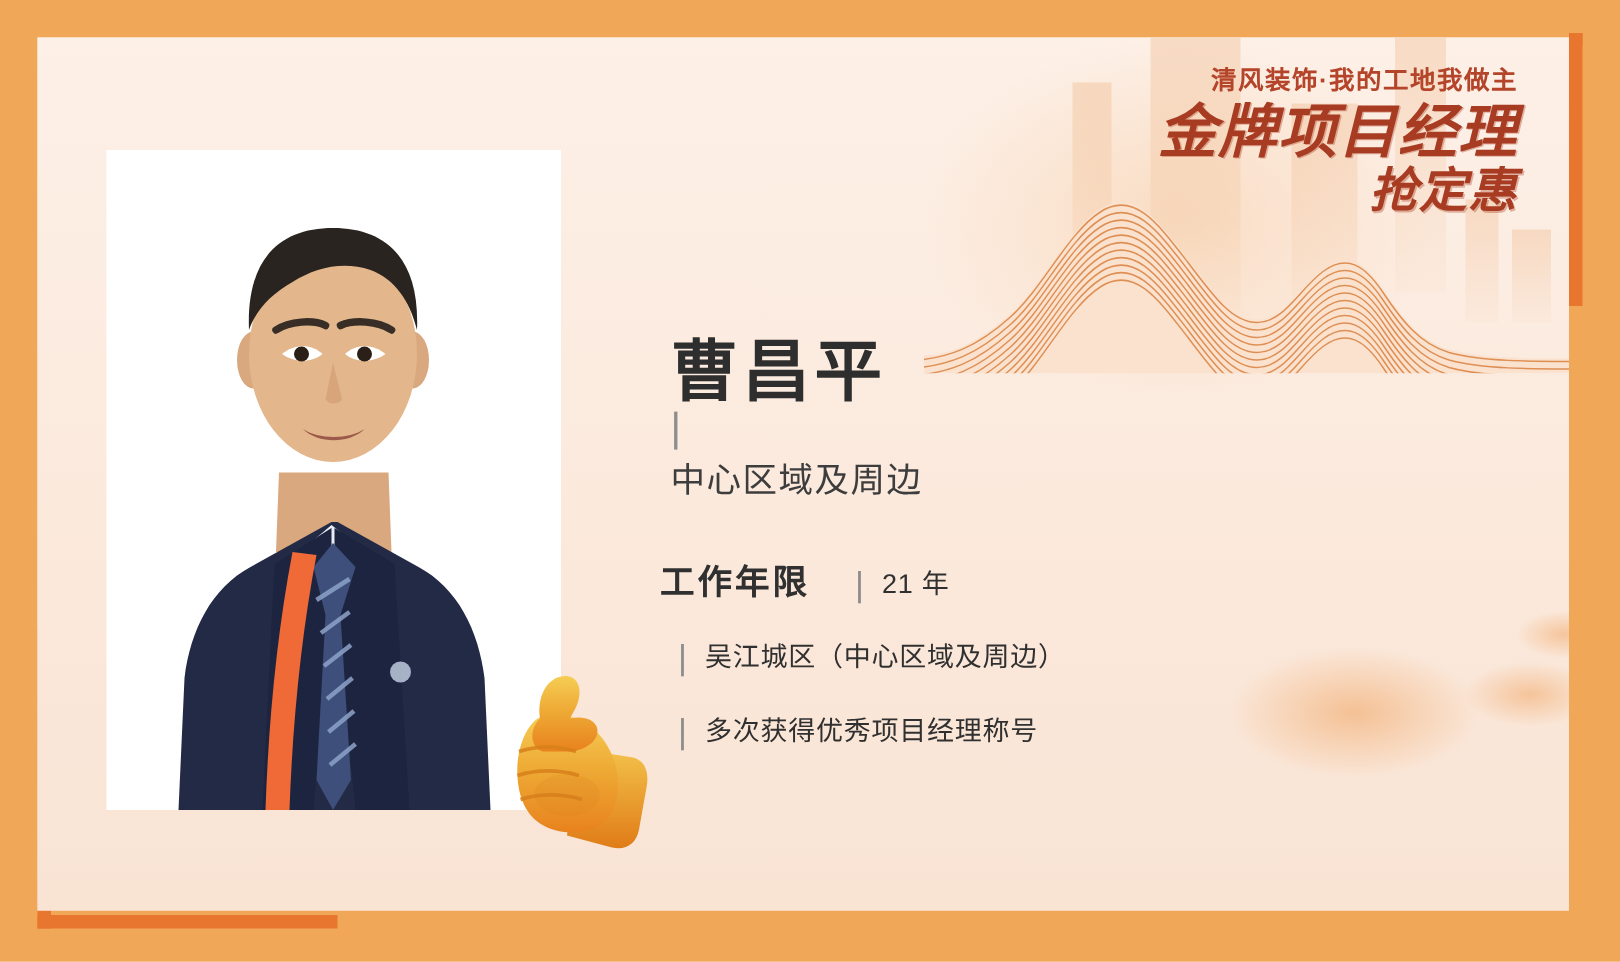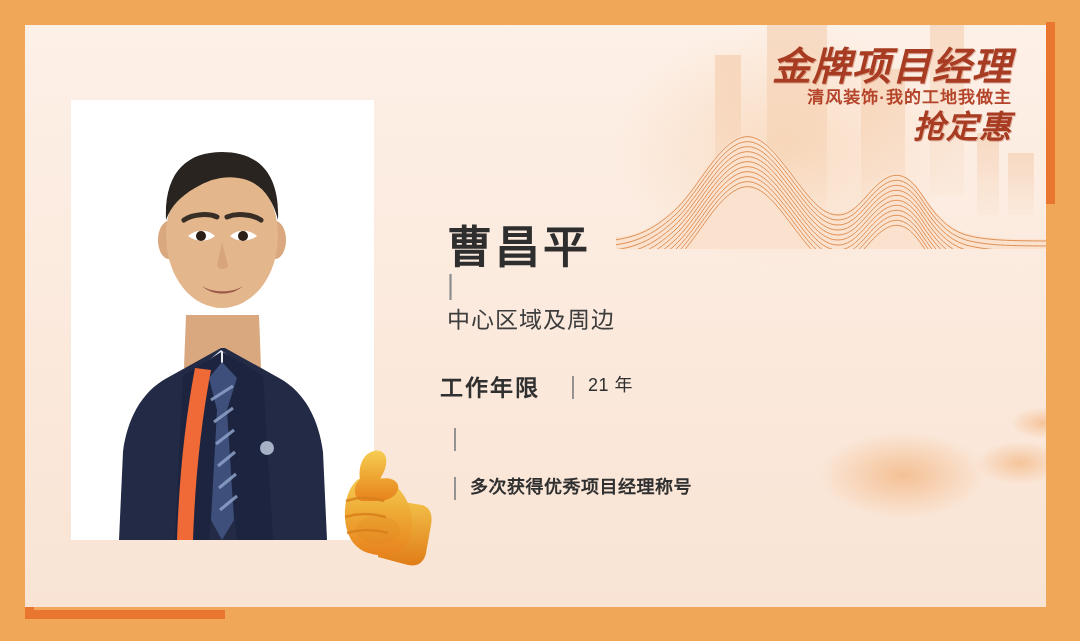--- a/index.html
+++ b/index.html
@@ -80,28 +80,28 @@
   #name-row{display:flex;align-items:baseline;margin-bottom:34px;flex-direction:column;}
   #person-name{
     font-size:45px;font-weight:700;color:#2e2e2e;letter-spacing:3px;
     line-height:1;
   }
   #name-sep{
     font-size:27px;color:#8d8d8d;margin:0 9px 0 7px;font-weight:300;
   }
   #person-role{font-size:23px;color:#3d3d3d;letter-spacing:1px;}
 
-  .info-row{display:flex;align-items:center;margin-bottom:22px;}
+  .info-row{display:flex;align-items:flex-end;margin-bottom:22px;}
   .info-label{
     font-size:23px;font-weight:700;color:#303030;letter-spacing:2px;
     white-space:nowrap;min-width:118px;
   }
   .info-sep{font-size:23px;color:#8d8d8d;margin:0 12px;font-weight:300;}
   .info-value{font-size:18px;color:#303030;letter-spacing:.5px;line-height:1.42;}
-  .info-value .sub{display:block;font-weight:bold;}
+  .info-value .sub{display:block;}
 </style>
 </head>
 <body>
 
 <div id="poster">
 
   <div class="accent" id="accent-tr-v"></div>
   <div class="accent" id="accent-tr-h"></div>
   <div class="accent" id="accent-bl-v"></div>
   <div class="accent" id="accent-bl-h"></div>
@@ -135,22 +135,22 @@
           <path d="M-20,154 C18,154 38,142 58,124 C80,104 96,68 118,54 C140,40 156,62 176,88 C194,112 206,128 222,128 C240,128 250,106 266,94 C282,82 294,90 306,108 C318,126 330,142 350,148 C372,154 400,154 450,154"></path>
           <path d="M-20,159 C18,159 38,147 58,129 C80,109 96,73 118,59 C140,45 156,67 176,93 C194,117 206,133 222,133 C240,133 250,111 266,99 C282,87 294,95 306,113 C318,131 330,147 350,153 C372,159 400,159 450,159"></path>
           <path d="M-20,164 C18,164 38,152 58,134 C80,114 96,78 118,64 C140,50 156,72 176,98 C194,122 206,138 222,138 C240,138 250,116 266,104 C282,92 294,100 306,118 C318,136 330,152 350,158 C372,164 400,164 450,164"></path>
           <path d="M-20,169 C18,169 38,157 58,139 C80,119 96,83 118,69 C140,55 156,77 176,103 C194,127 206,143 222,143 C240,143 250,121 266,109 C282,97 294,105 306,123 C318,141 330,157 350,163 C372,169 400,169 450,169"></path>
           <path d="M-20,174 C18,174 38,162 58,144 C80,124 96,88 118,74 C140,60 156,82 176,108 C194,132 206,148 222,148 C240,148 250,126 266,114 C282,102 294,110 306,128 C318,146 330,162 350,168 C372,174 400,174 450,174"></path>
         </g>
       </g>
     </svg>
 
     <div id="title-block">
+      <div id="slogan">清风装饰·我的工地我做主</div>
       <div id="headline">金牌项目经理</div>
-      <div id="slogan">清风装饰·我的工地我做主</div>
       <div id="subhead">抢定惠</div>
     </div>
 
     <div id="photo-frame">
       <svg id="photo-svg" viewBox="0 0 303 440" preserveAspectRatio="xMidYMid slice">
         <rect width="303" height="440" fill="#ffffff"></rect>
 
         <path d="M115,215 L188,215 L190,268 L113,268 Z" fill="#d9a87f"></path>
 
         <path d="M150,248 L96,278 C70,292 56,320 52,352 L48,440 L256,440 L252,352 C248,320 234,292 208,278 L154,248 Z" fill="#232a45"></path>
@@ -232,20 +232,21 @@
       </div>
 
       <div class="info-row">
         <span class="info-label">工作年限</span>
         <span class="info-sep">|</span>
         <span class="info-value">21 年</span>
       </div>
 
       <div class="info-row">
         <span class="info-sep">|</span>
+        <span class="info-value">吴江城区（中心区域及周边）</span>
       </div>
 
       <div class="info-row">
         <span class="info-sep">|</span>
         <span class="info-value">
           <span class="sub">多次获得优秀项目经理称号</span>
         </span>
       </div>
 
     </div>

